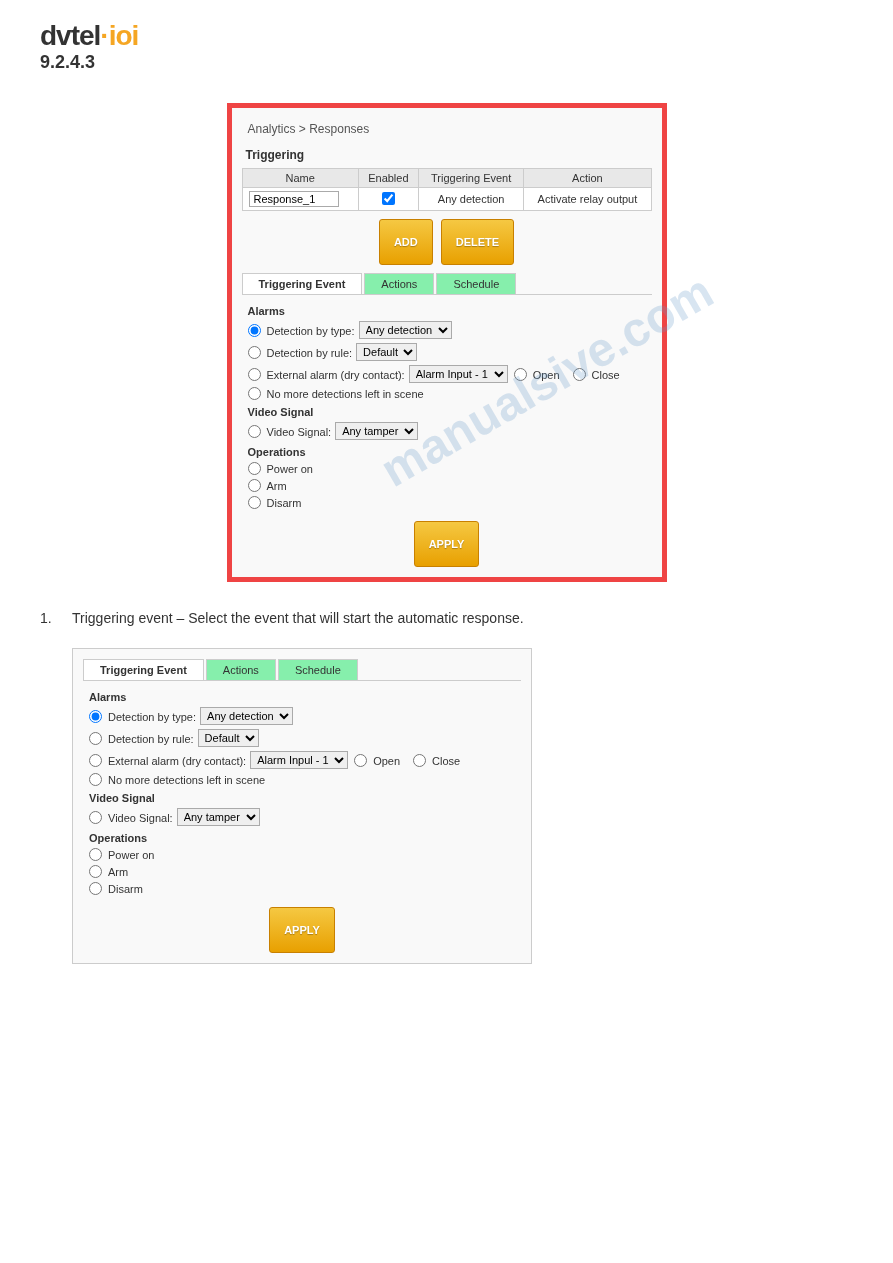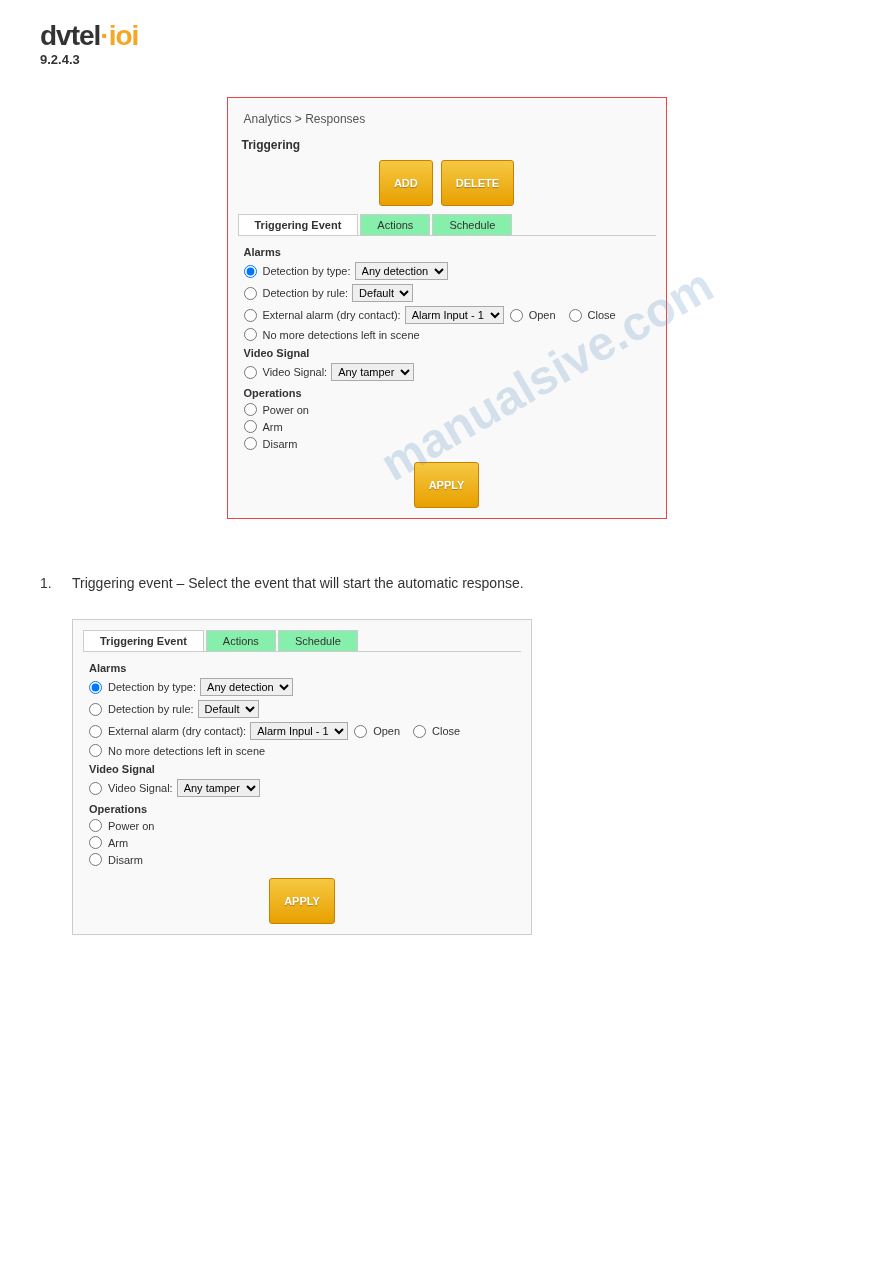--- a/index.html
+++ b/index.html
@@ -21,32 +21,32 @@
       font-weight: bold;
       color: #333;
       letter-spacing: -1px;
     }
     .logo-dvtel { color: #333; }
     .logo-dot { color: #f5a623; }
     .logo-ioi { color: #f5a623; }
 
     
     .section-heading {
-      font-size: 13px;
+      font-size: 18px;
       font-weight: bold;
       margin-bottom: 30px;
       color: #333;
     }
 
     
     .ui-panel {
-      border: 1px solid #ef4444;
+      border: 5px solid #ef4444;
       background: #f9f9f9;
       width: 440px;
-      margin: 0 auto 56px auto;
+      margin: 0 auto 28px auto;
       padding: 10px;
     }
 
     .breadcrumb-bar {
       font-size: 12px;
       color: #555;
       margin-bottom: 8px;
       padding: 4px 6px;
     }
 
@@ -141,21 +141,21 @@
       color: #333;
     }
     .form-row {
       display: flex;
       align-items: center;
       margin-bottom: 4px;
       font-size: 11px;
     }
     .form-row label {
       display: flex;
-      align-items: center;
+      align-items: flex-end;
       gap: 4px;
       cursor: pointer;
     }
     .form-row select {
       font-size: 11px;
       padding: 1px 2px;
       margin-left: 4px;
       border: 1px solid #aaa;
     }
     .form-row input[type="radio"] {
@@ -197,21 +197,21 @@
     .numbered-num {
       font-size: 14px;
       color: #333;
       min-width: 20px;
     }
     .numbered-content {
       flex: 1;
     }
     .item-description {
       font-size: 14px;
-      margin-bottom: 28px;
+      margin-bottom: 22px;
       color: #333;
     }
     
 
     
     .ui-panel-2 {
       border: 1px solid #ccc;
       background: #f9f9f9;
       width: 460px;
       padding: 10px;
@@ -231,20 +231,42 @@
   </span>
 </div>
 
 <div class="section-heading">9.2.4.3</div>
 
 <div class="panel-wrapper">
   <div class="ui-panel">
     <div class="breadcrumb-bar">Analytics &gt; Responses</div>
     <div class="responses-label">Triggering</div>
 
+    <table class="responses-table">
+      <thead>
+        <tr>
+          <th>Name</th>
+          <th>Enabled</th>
+          <th>Triggering Event</th>
+          <th>Action</th>
+        </tr>
+      </thead>
+      <tbody>
+        <tr>
+          <td>
+            <input class="name-input" type="text" value="Response_1" style="">
+          </td>
+          <td class="checkbox-cell">
+            <input type="checkbox" checked="" style="">
+          </td>
+          <td>Any detection</td>
+          <td>Activate relay output</td>
+        </tr>
+      </tbody>
+    </table>
 
     <div class="btn-row">
       <button class="btn-gold">ADD</button>
       <button class="btn-gold">DELETE</button>
     </div>
 
     <div class="tab-bar">
       <div class="tab active">Triggering Event</div>
       <div class="tab">Actions</div>
       <div class="tab">Schedule</div>

